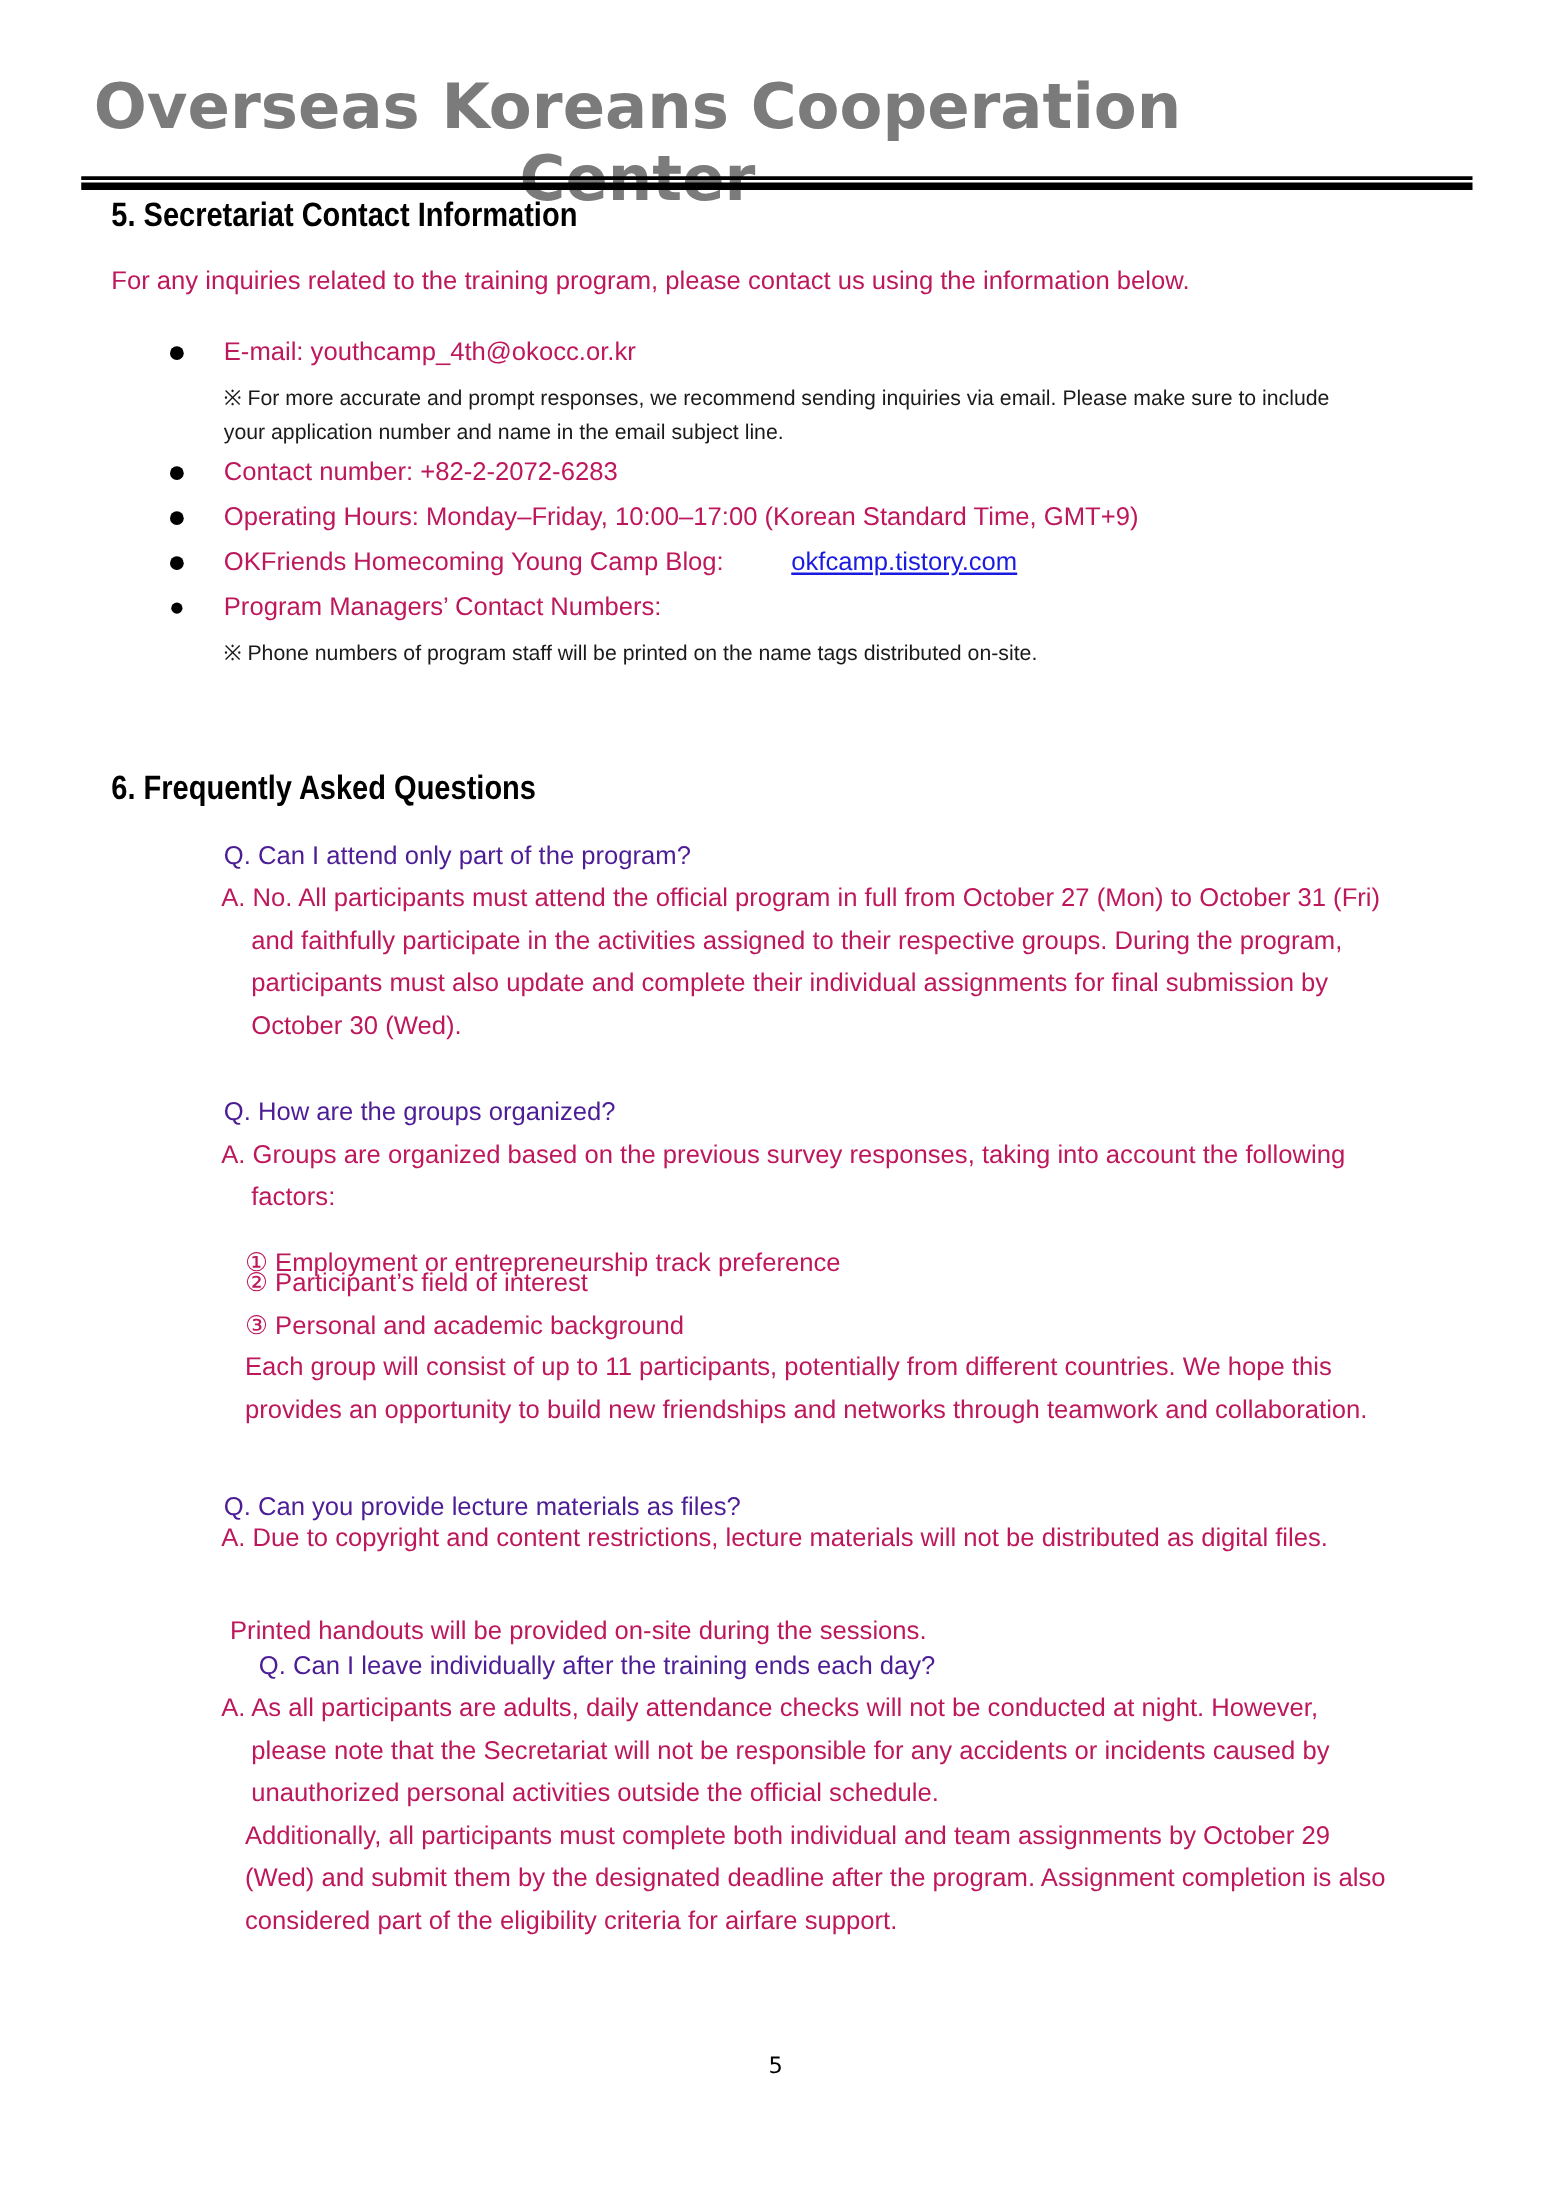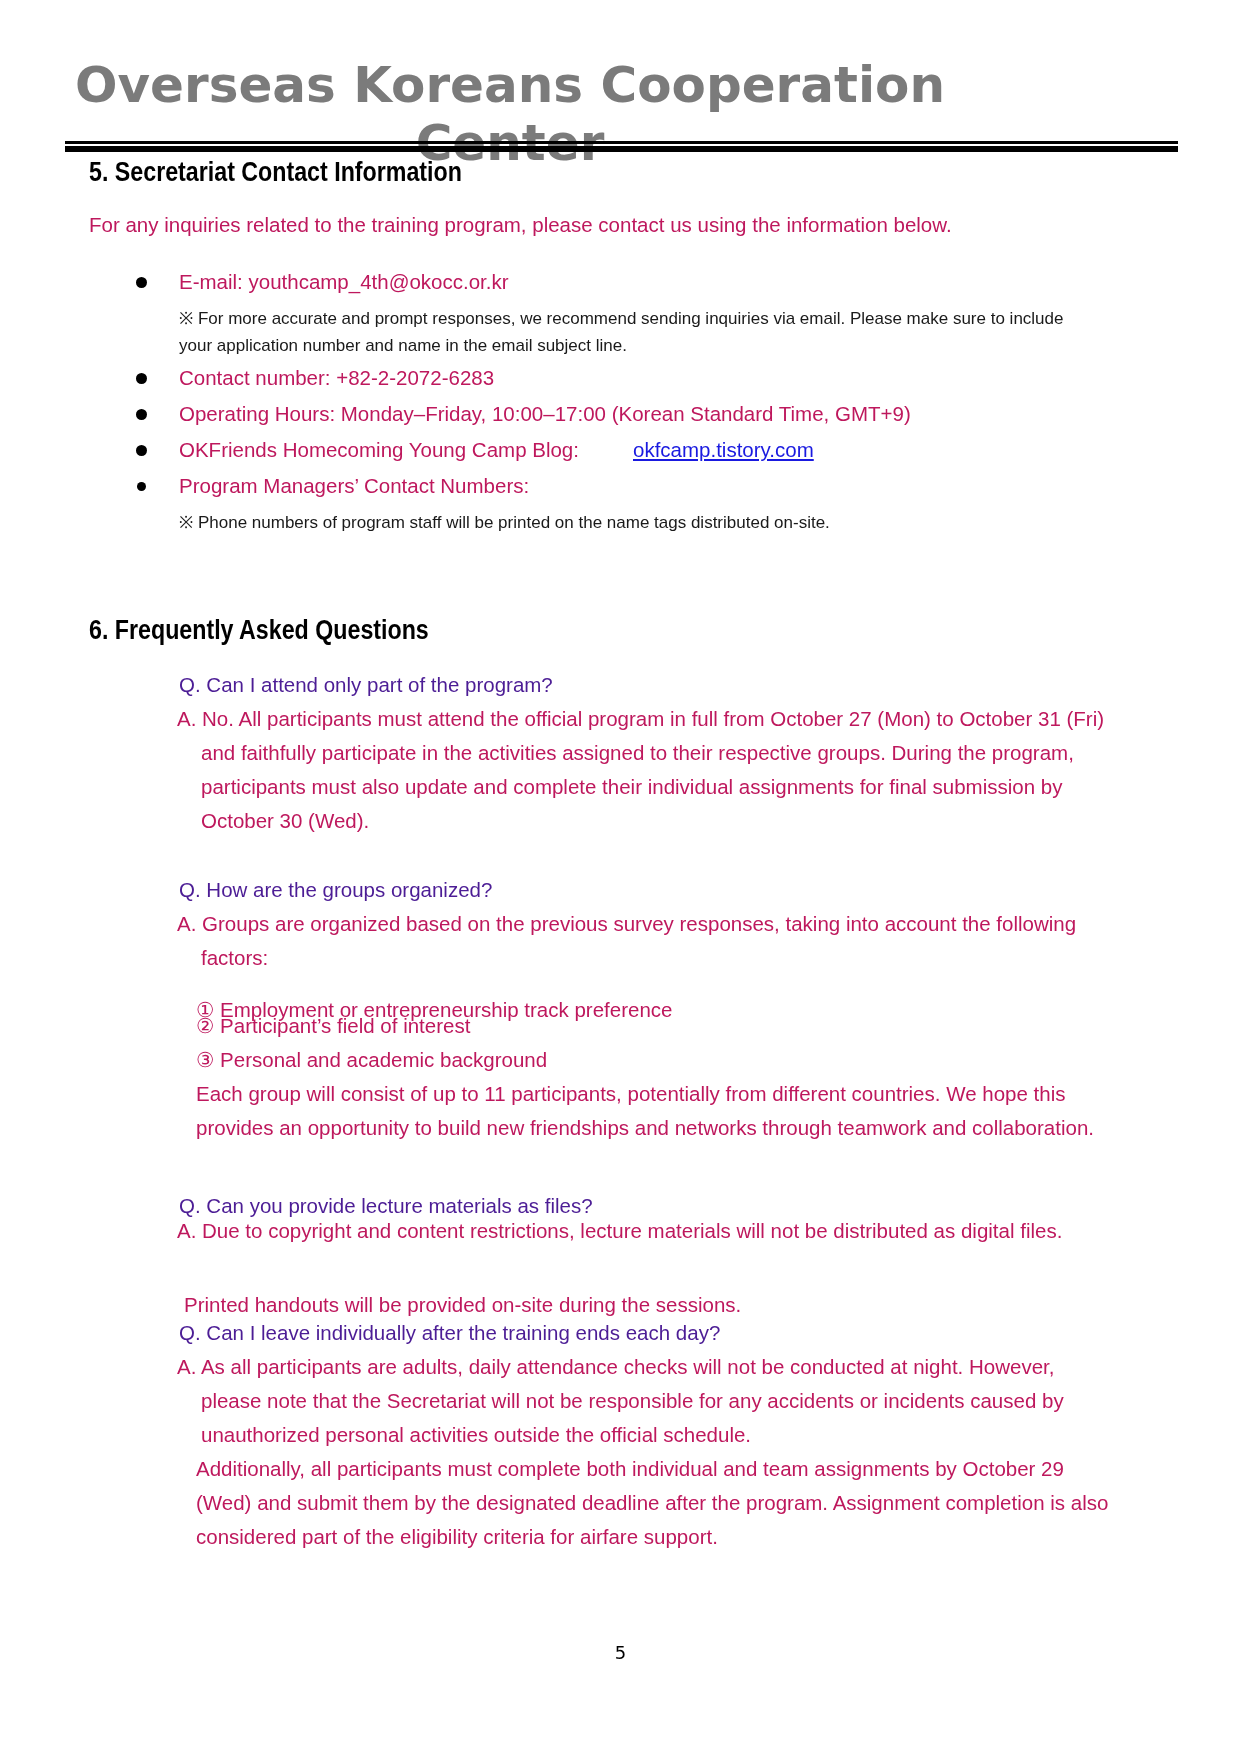--- a/index.html
+++ b/index.html
@@ -58,21 +58,21 @@
 <div class="p" style="left:196px; top:980px;margin-top:18px;">① Employment or entrepreneurship track preference</div>
 <div class="p" style="left:196px; top:1014px;">② Participant’s field of interest</div>
 <div class="p" style="left:196px; top:1048px;">③ Personal and academic background</div>
 <div class="p" style="left:196px; top:1082px;">Each group will consist of up to 11 participants, potentially from different countries. We hope this</div>
 <div class="p" style="left:196px; top:1116px;">provides an opportunity to build new friendships and networks through teamwork and collaboration.</div>
 
 <div class="q" style="top:1194px;">Q. Can you provide lecture materials as files?</div>
 <div class="p" style="left:177px; top:1219px;">A. Due to copyright and content restrictions, lecture materials will not be distributed as digital files.</div>
 <div class="p" style="left:184px; top:1253px;margin-top:40px;">Printed handouts will be provided on-site during the sessions.</div>
 
-<div class="q" style="top:1321px;">Q. Can I leave individually after the training ends each day?</div>
+<div class="q" style="top:1321px;margin-left:28px;">Q. Can I leave individually after the training ends each day?</div>
 <div class="p" style="left:177px; top:1355px;">A. As all participants are adults, daily attendance checks will not be conducted at night. However,</div>
 <div class="p" style="left:201px; top:1389px;">please note that the Secretariat will not be responsible for any accidents or incidents caused by</div>
 <div class="p" style="left:201px; top:1423px;">unauthorized personal activities outside the official schedule.</div>
 <div class="p" style="left:196px; top:1457px;">Additionally, all participants must complete both individual and team assignments by October 29</div>
 <div class="p" style="left:196px; top:1491px;">(Wed) and submit them by the designated deadline after the program. Assignment completion is also</div>
 <div class="p" style="left:196px; top:1525px;">considered part of the eligibility criteria for airfare support.</div>
 
 <div class="pagenum">5</div>
 
 </body></html>

